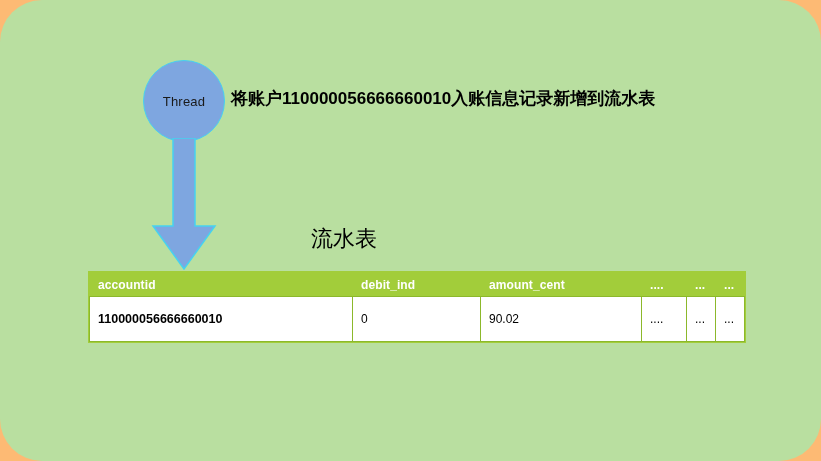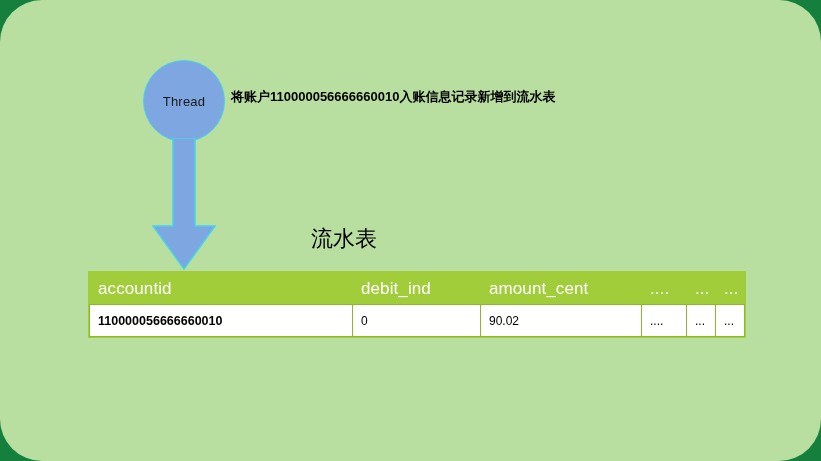--- a/index.html
+++ b/index.html
@@ -11,21 +11,21 @@
     width: 821px;
     height: 461px;
     overflow: hidden;
     font-family: "Liberation Sans", sans-serif;
   }
 
   #canvas {
     position: relative;
     width: 821px;
     height: 461px;
-    background: #15803d;
+    background: #fdba74;
   }
 
   
   #outer-container {
     position: absolute;
     left: 0;
     top: 0;
     width: 821px;
     height: 461px;
     background: #b9dfa0;
@@ -78,21 +78,21 @@
     white-space: nowrap;
     text-align: right;
   }
 
   
   #flow-message {
     position: absolute;
     left: 231px;
     top: 88px;
     font-family: "Liberation Sans", sans-serif;
-    font-size: 13px;
+    font-size: 17px;
     font-weight: bold;
     color: #000000;
     line-height: 1.35;
     white-space: nowrap;
   }
 
   
   #ledger-table {
     position: absolute;
     left: 89px;
@@ -108,31 +108,31 @@
     border: 1px solid #8cb82b;
     text-align: left;
     vertical-align: middle;
     padding: 0 8px;
     font-family: "Liberation Sans", sans-serif;
     box-sizing: border-box;
     overflow: hidden;
     white-space: nowrap;
   }
   #ledger-table thead th {
-    height: 32px;
+    height: 24px;
     background: #a2cd3a;
     color: #ffffff;
-    font-size: 17px;
-    font-weight: normal;
+    font-size: 12px;
+    font-weight: bold;
     letter-spacing: 0.1px;
     border-color: #a2cd3a;
     border-bottom-color: #8cb82b;
   }
   #ledger-table tbody td {
-    height: 32px;
+    height: 45px;
     background: #ffffff;
     color: #000000;
     font-size: 12px;
     font-weight: normal;
   }
   #ledger-table tbody td.cell-strong {
     font-weight: bold;
     font-size: 12.5px;
   }
 

